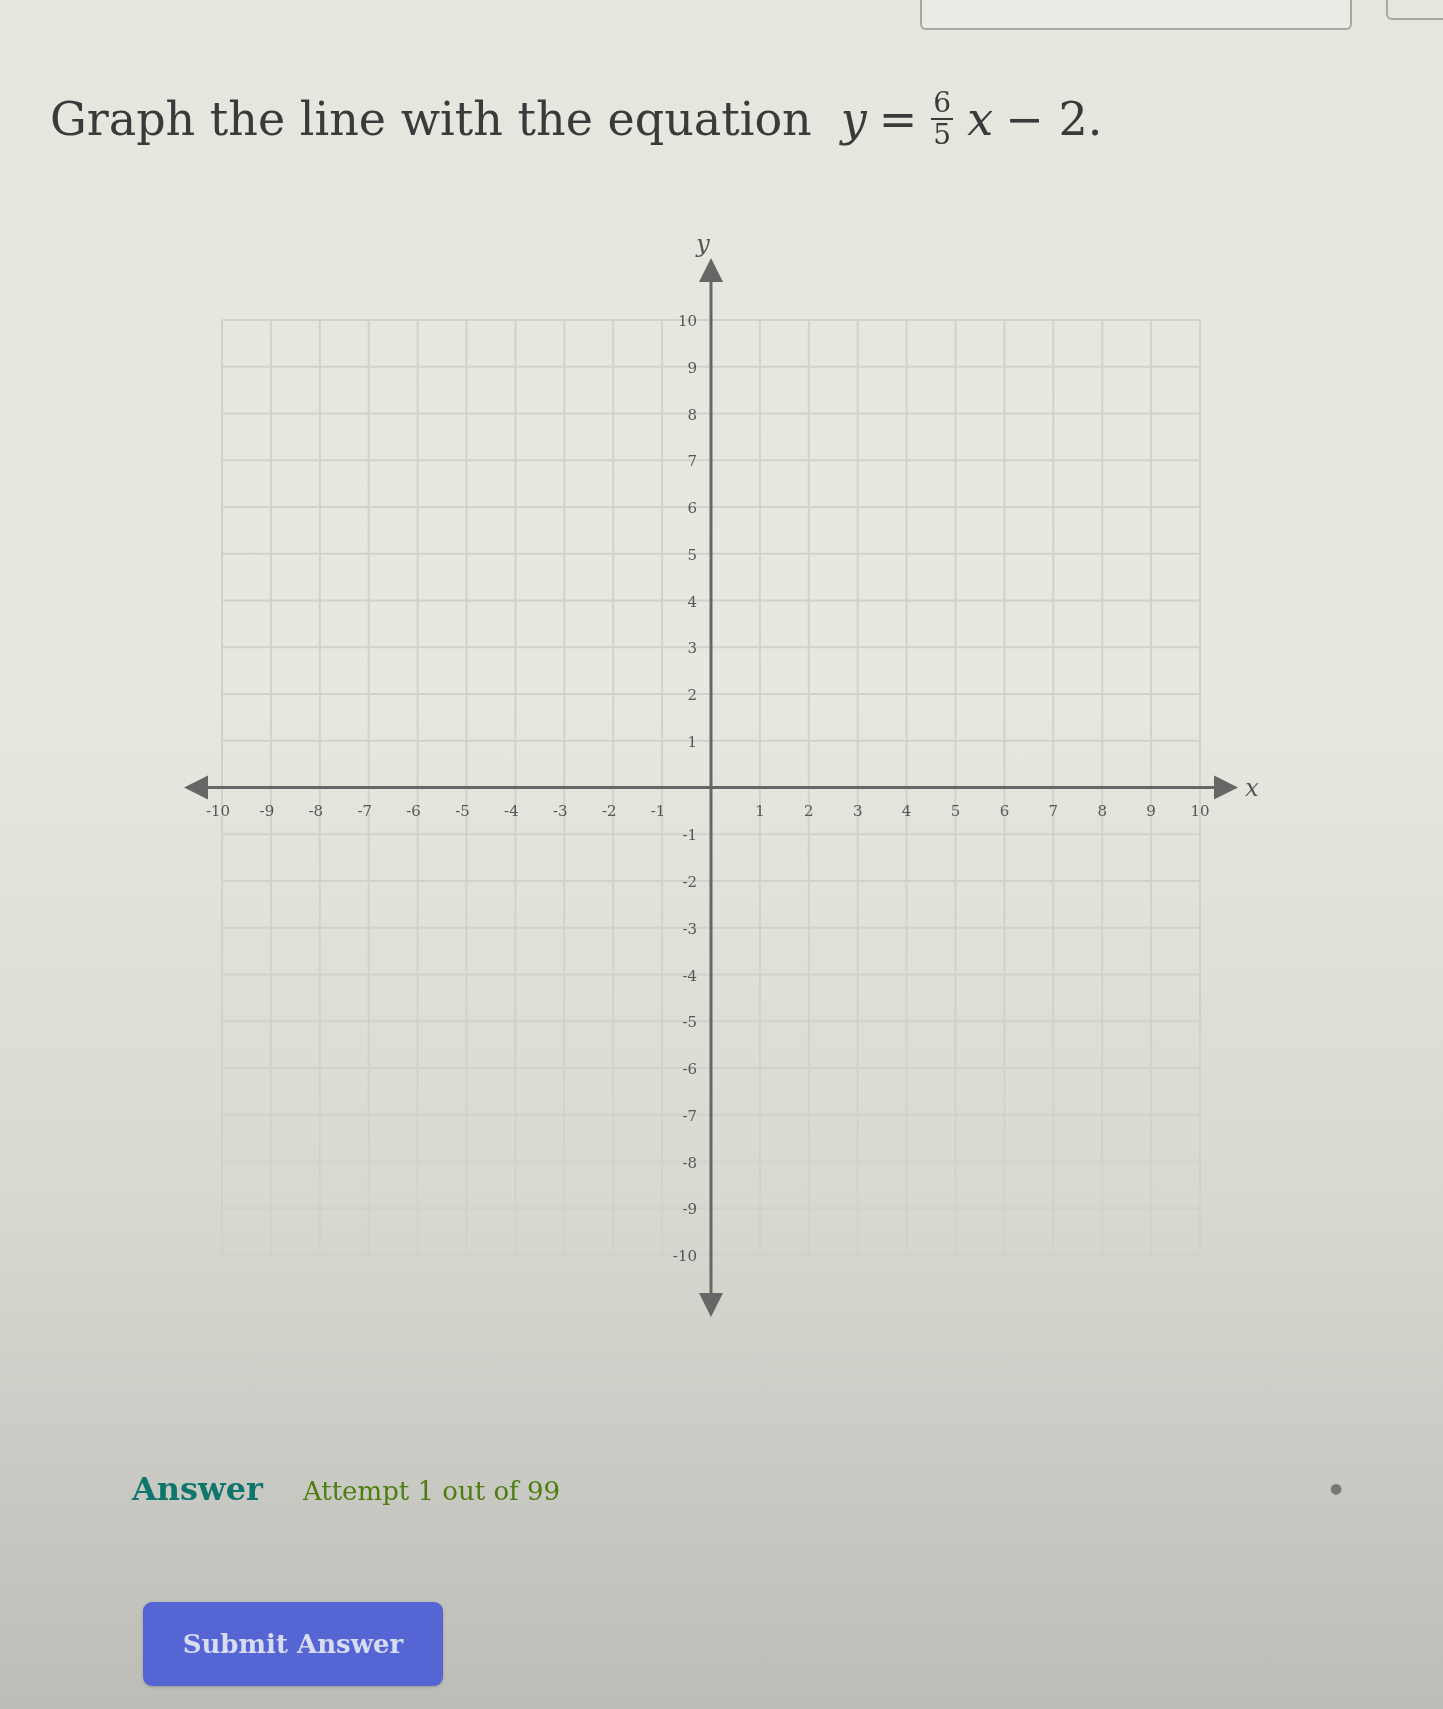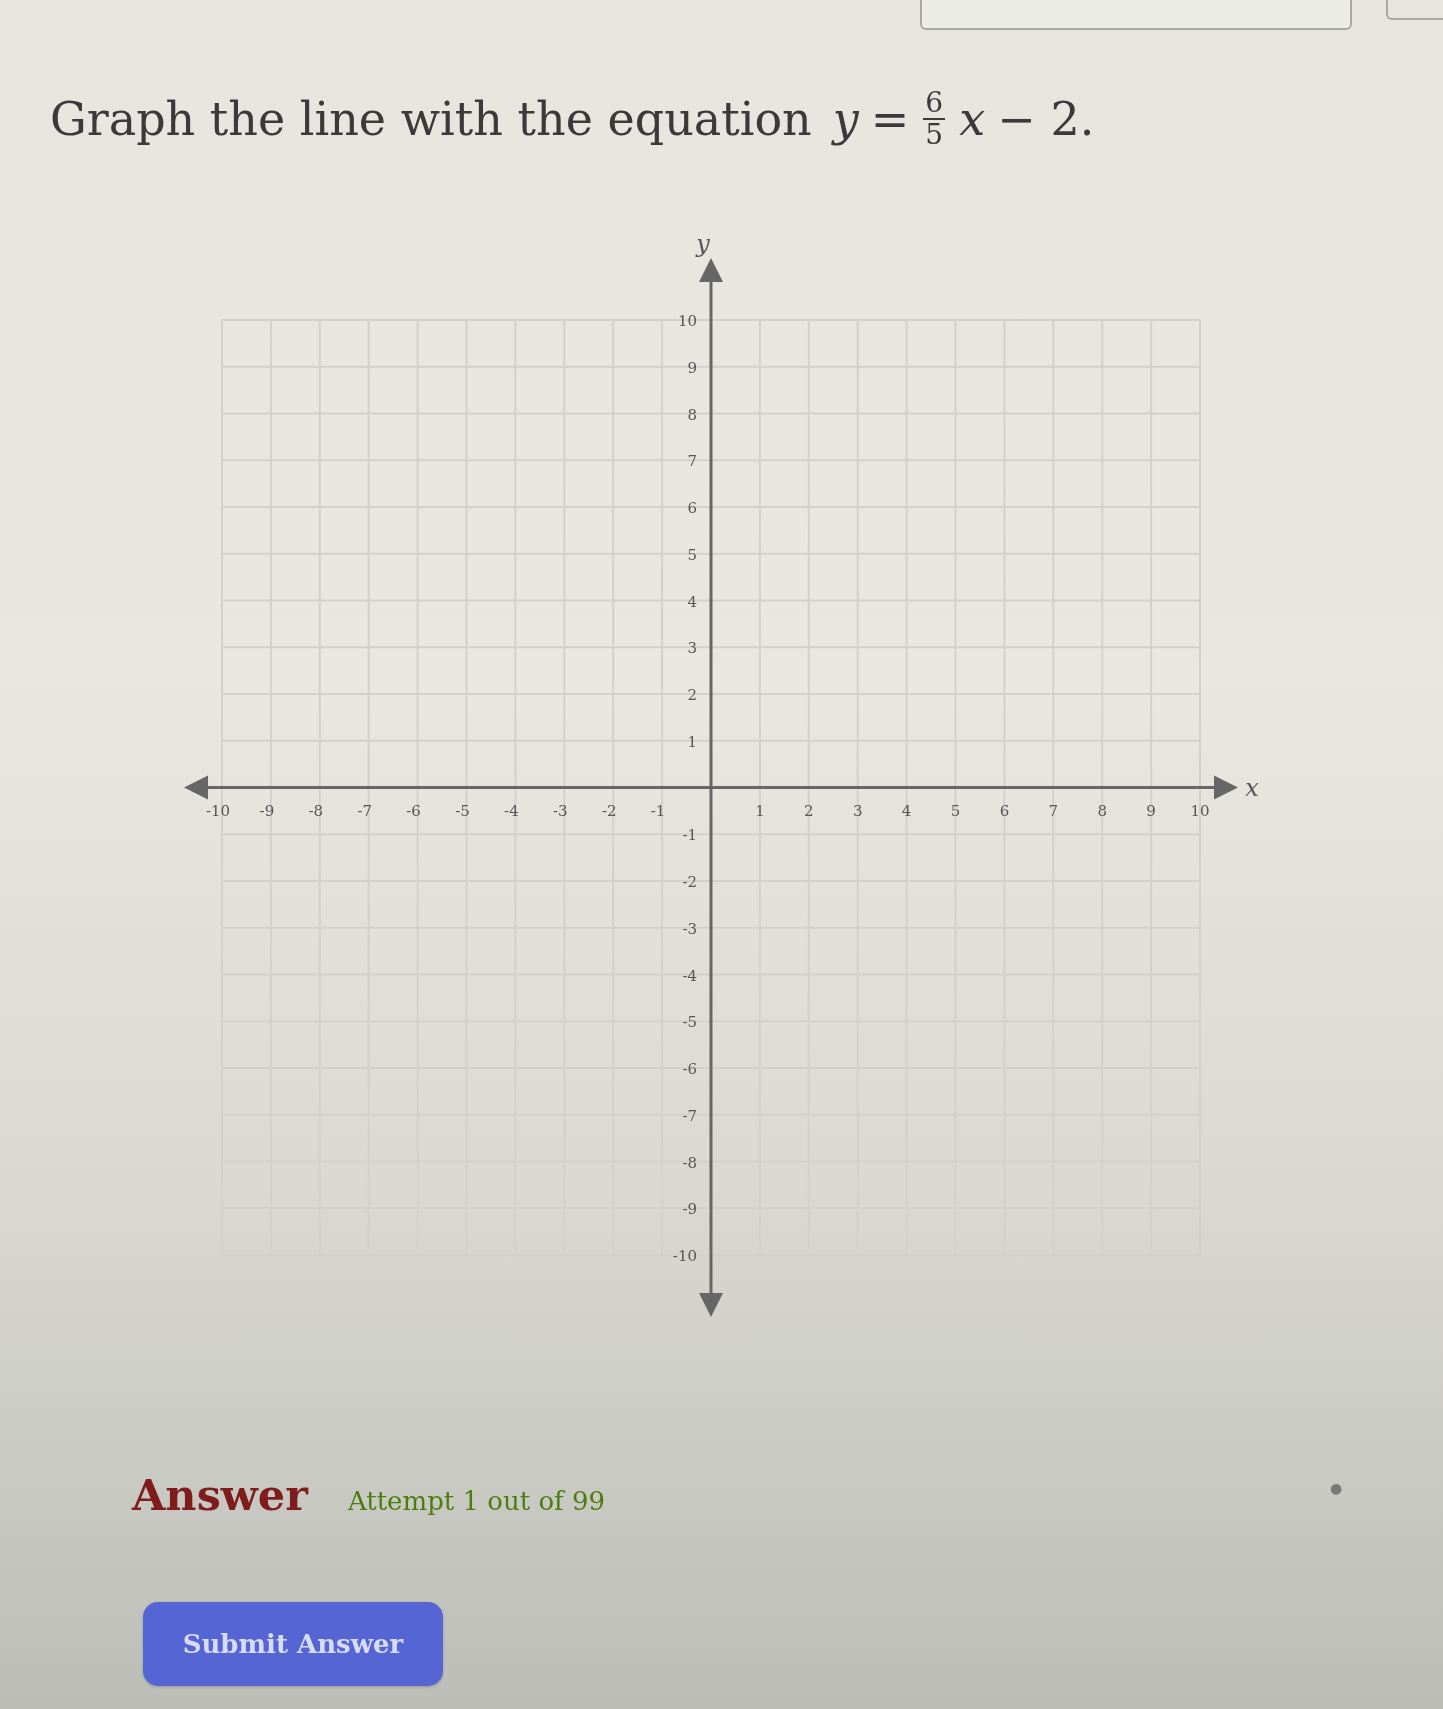--- a/index.html
+++ b/index.html
@@ -7,32 +7,32 @@
     width:1443px; height:1709px; overflow:hidden;
     background: linear-gradient(180deg, #e6e6df 0%, #e8e8e1 40%, #d9d9d2 70%, #bdbdb8 100%);
     font-family: "DejaVu Serif", serif;
     position:relative;
   }
   .top-box { position:absolute; top:0; left:920px; width:428px; height:28px;
     border:2px solid #a9a9a4; border-top:none; border-radius:0 0 6px 6px; background:#ececE6; }
   .top-box2 { position:absolute; top:0; left:1386px; width:60px; height:18px;
     border-left:2px solid #a9a9a4; border-bottom:2px solid #a9a9a4; border-radius:0 0 0 6px; }
   .question { position:absolute; top:88px; left:50px; font-size:46px; color:#3a3a3a;
-    display:flex; align-items:center; gap:21px; }
+    display:flex; align-items:center; gap:29px; }
   .eq { font-style:italic; display:flex; align-items:center; gap:12px; }
   .frac { display:inline-flex; flex-direction:column; align-items:center; font-style:normal;
     font-size:28px; line-height:30px; margin:0 2px; }
   .frac .bar { width:22px; border-top:2px solid #3a3a3a; }
   .graph { position:absolute; left:180px; top:235px; }
   .answer-row { position:absolute; top:1470px; left:132px; display:flex; align-items:baseline; gap:40px; }
-  .answer-label { font-size:43px; font-weight:bold; color:#7f1d1d; }
+  .answer-label { font-size:32px; font-weight:bold; color:#0f766e; }
   .attempt { font-size:26px; color:#4d7c0f; }
   .dot { position:absolute; top:1480px; left:1330px; font-size:14px; color:#777; }
   .submit { position:absolute; top:1602px; left:143px; width:300px; height:84px;
-    background:#5566d4; color:#d8dcf2; border:none; border-radius:15px;
+    background:#5566d4; color:#d8dcf2; border:none; border-radius:9px;
     font-family:"DejaVu Serif", serif; font-size:26px; font-weight:bold; cursor:pointer;
     box-shadow:0 1px 3px rgba(0,0,0,.2); }
 </style>
 </head>
 <body>
 
 <div class="top-box"></div>
 <div class="top-box2"></div>
 
 <div class="question">

